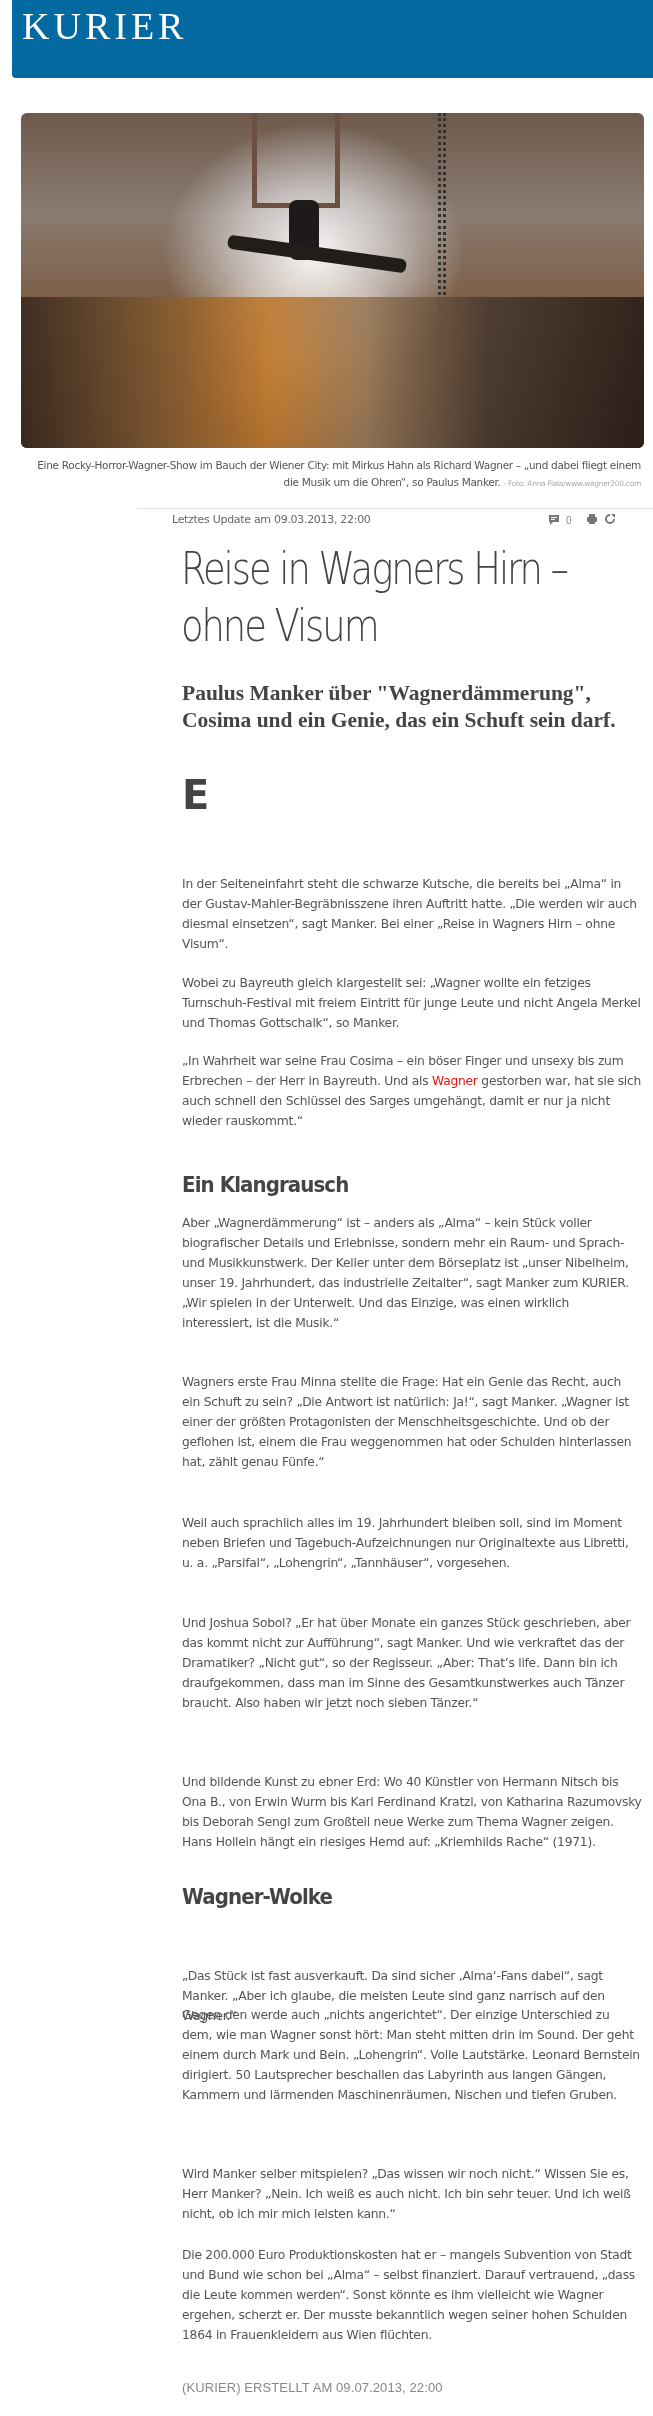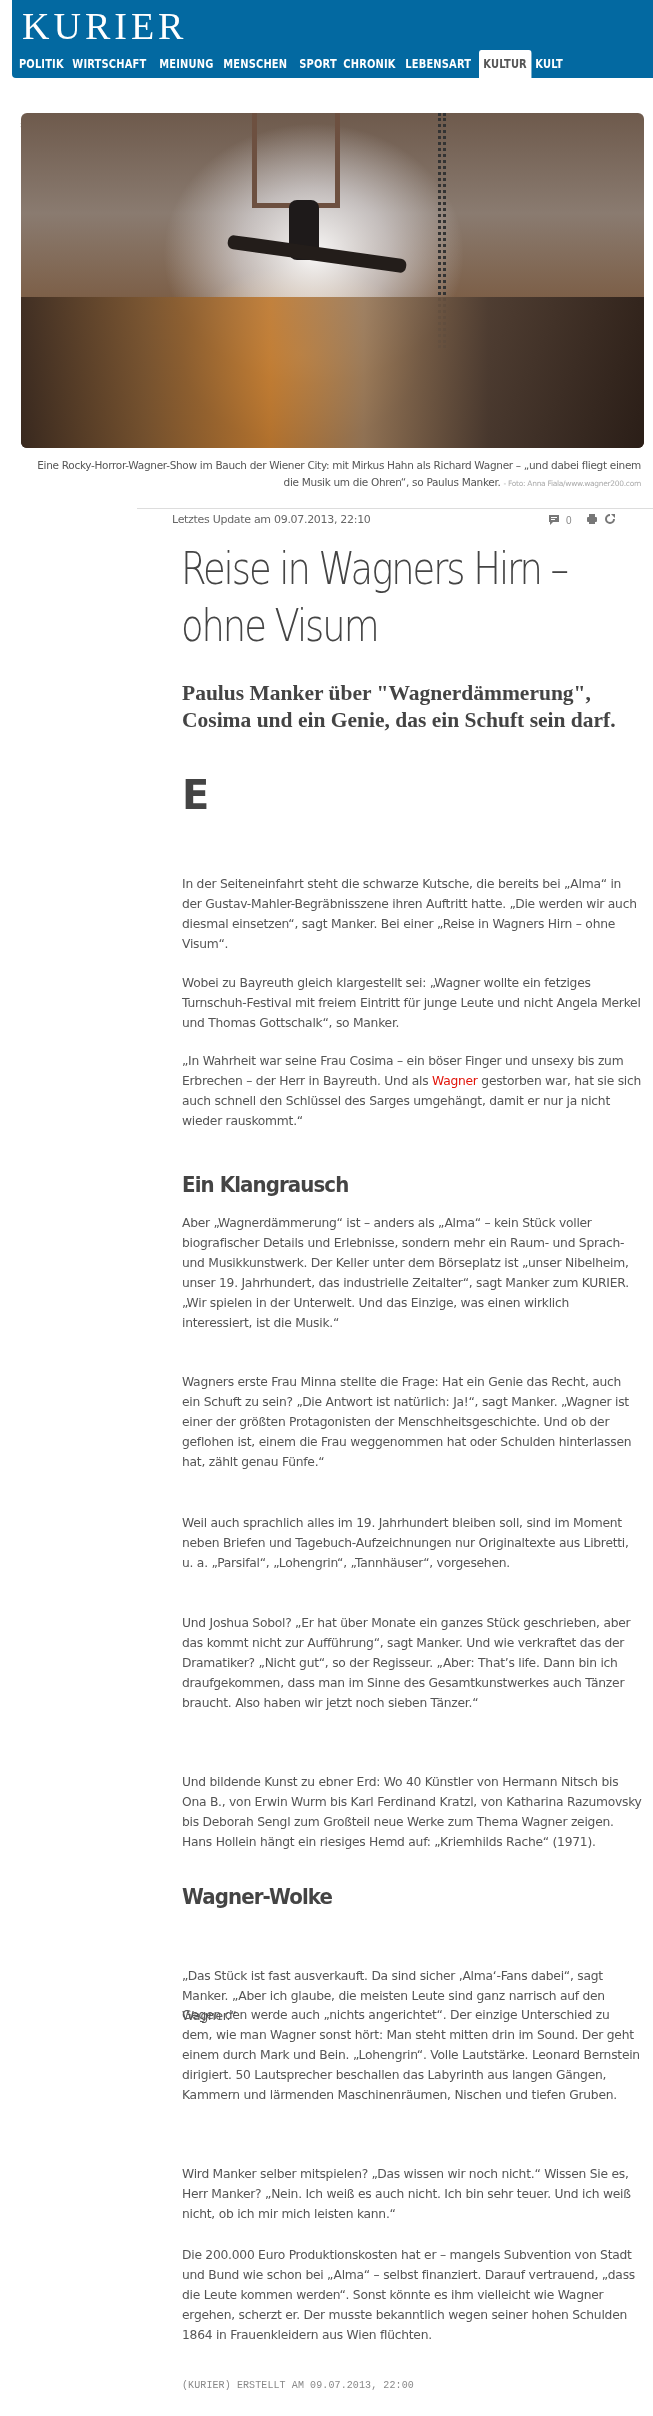--- a/index.html
+++ b/index.html
@@ -26,59 +26,48 @@
   .caption .credit { font-size: 7.5px; color: #aaa; }
   .meta-line { position: absolute; left: 137px; top: 508px; width: 516px; height: 1px; background: #ddd; }
   .meta { position: absolute; left: 172px; top: 513px; font-family: "DejaVu Sans", sans-serif; font-size: 11px; color: #666; letter-spacing: -0.3px; }
   .meta-icons { position: absolute; left: 548px; top: 513px; display: flex; align-items: center; gap: 6px; font-size: 10px; color: #888; }
   .title { position: absolute; left: 181px; top: 540px; width: 460px; font-family: "DejaVu Sans", sans-serif; font-weight: 200; font-size: 45px; line-height: 57px; color: #444; letter-spacing: -2.5px; transform: scaleX(0.82); transform-origin: left top; width: 560px; }
   .subtitle { position: absolute; left: 182px; top: 680px; width: 440px; font-family: "Liberation Serif", serif; font-size: 21.5px; line-height: 27px; color: #444; }
   .body { position: absolute; left: 182px; width: 460px; font-family: "DejaVu Sans", sans-serif; font-size: 12.3px; line-height: 20px; color: #555; letter-spacing: -0.25px; }
   .dropcap { float: left; font-family: "DejaVu Sans", sans-serif; font-weight: bold; font-size: 40px; line-height: 34px; color: #444; margin: 3px 6px 0 0; }
   .body a { color: #e1140a; text-decoration: none; text-align: right; }
   .h2 { position: absolute; left: 182px; font-family: "DejaVu Sans", sans-serif; font-weight: bold; font-size: 22px; color: #444; letter-spacing: -1px; transform: scaleX(0.9); transform-origin: left top; }
-  .footer-meta { position: absolute; left: 182px; top: 2380px; font-family: Liberation Mono, monospace; font-size: 10px; color: #888; letter-spacing: 0.1px; }
+  .footer-meta { position: absolute; left: 182px; top: 2380px; font-family: Liberation Sans, sans-serif; font-size: 13px; color: #888; letter-spacing: 0.1px; }
 </style>
 </head>
 <body>
 
 <div class="header">
   <div class="logo">KURIER</div>
-  <nav class="nav">
-    <a class="nav-item">POLITIK</a>
-    <a class="nav-item">WIRTSCHAFT</a>
-    <a class="nav-item">MEINUNG</a>
-    <a class="nav-item">MENSCHEN</a>
-    <a class="nav-item">SPORT</a>
-    <a class="nav-item">CHRONIK</a>
-    <a class="nav-item">LEBENSART</a>
-    <a class="nav-item active">KULTUR</a>
-    <a class="nav-item">KULT</a>
-  </nav>
 </div>
 
 <div class="breadcrumb">
   <a>STARTSEITE</a><span class="sep">›</span><a>KULTUR</a><span class="sep">›</span><a>BÜHNE</a><span class="sep">›</span><span>REISE IN WAGNERS HIRN – OHNE VISUM</span>
 </div>
 
 <div class="hero">
   <div class="frame"></div>
   <div class="chain"></div>
   <div class="figure"></div>
   <div class="arms"></div>
   <div class="crowd"></div>
 </div>
 
 <div class="caption">
   <span>Eine Rocky-Horror-Wagner-Show im Bauch der Wiener City: mit Mirkus Hahn als Richard Wagner – „und dabei fliegt einem die Musik um die Ohren“, so Paulus Manker.</span>
   <span class="credit">- Foto: Anna Fiala/www.wagner200.com</span>
 </div>
 
 <div class="meta-line"></div>
-<div class="meta">Letztes Update am 09.07.2013, 22:10</div>
+<div class="meta">Letztes Update am 09.03.2013, 22:00</div>
 <div class="meta-icons">
   <span>
     <svg width="12" height="11" viewBox="0 0 12 11">
         <path d="M1 1h10v7H5l-3 3V8H1z" fill="#777"></path>
         <rect x="3" y="3" width="6" height="1" fill="#fff"></rect>
         <rect x="3" y="5" width="4" height="1" fill="#fff"></rect>
       </svg>
   </span>
   <span>0</span>
   <span style="margin-left:8px">

